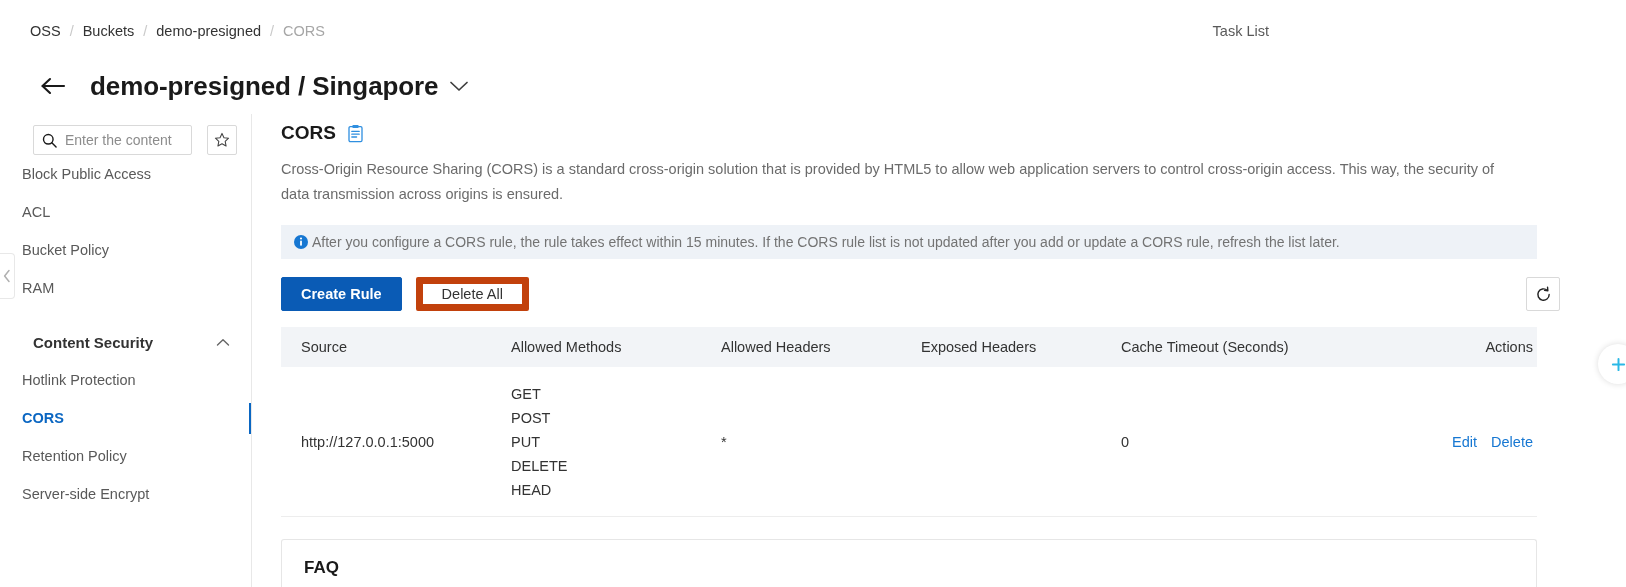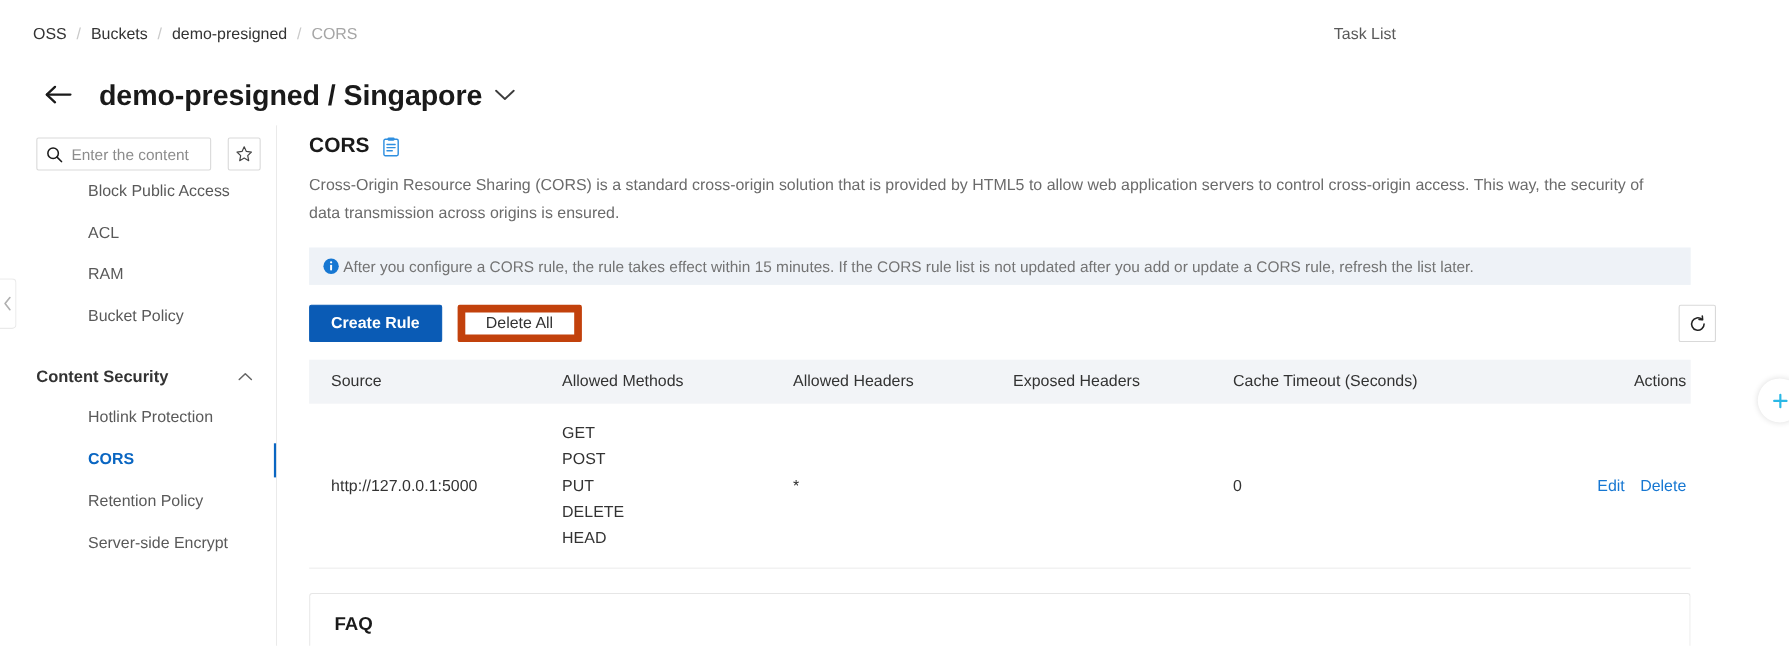--- a/index.html
+++ b/index.html
@@ -85,21 +85,21 @@
   .nav-group-title {
     display: flex; align-items: center;
     padding: 0 21px 0 33px;
     height: 38px; margin-top: 16px;
     font-size: 15px; font-weight: 700; color: #333;
     cursor: pointer;
   }
   .nav-group-title .caret { margin-left: auto; color: #666; display:flex; }
   .nav-item {
     display: flex; align-items: center;
-    height: 38px; padding-left: 80px;
+    height: 38px; padding-left: 22px;
     font-size: 14.5px; color: #595959;
     cursor: pointer; position: relative;
   }
   .nav-item.active { color: #0a66c2; font-weight: 700; }
   .nav-item.active::after {
     content: ""; position: absolute; right: -1px; top: 4px;
     width: 3px; height: 31px; background: #0a66c2;
   }
   .sidebar-collapse {
     position: absolute; left: 0; top: 253px;
@@ -249,24 +249,24 @@
     </div>
   </div>
 
   <div class="nav-item">
     <span>Block Public Access</span>
   </div>
   <div class="nav-item">
     <span>ACL</span>
   </div>
   <div class="nav-item">
+    <span>Bucket Policy</span>
+  </div>
+  <div class="nav-item">
     <span>RAM</span>
-  </div>
-  <div class="nav-item">
-    <span>Bucket Policy</span>
   </div>
 
   <div class="nav-group-title">
     <span>Content Security</span>
     <span class="caret">
       <svg width="14" height="9" viewBox="0 0 14 9" fill="none" aria-hidden="true">
         <path d="M1.5 7 L7 1.8 L12.5 7" stroke="#666" stroke-width="1.4" stroke-linecap="round" stroke-linejoin="round"></path>
       </svg>
     </span>
   </div>

